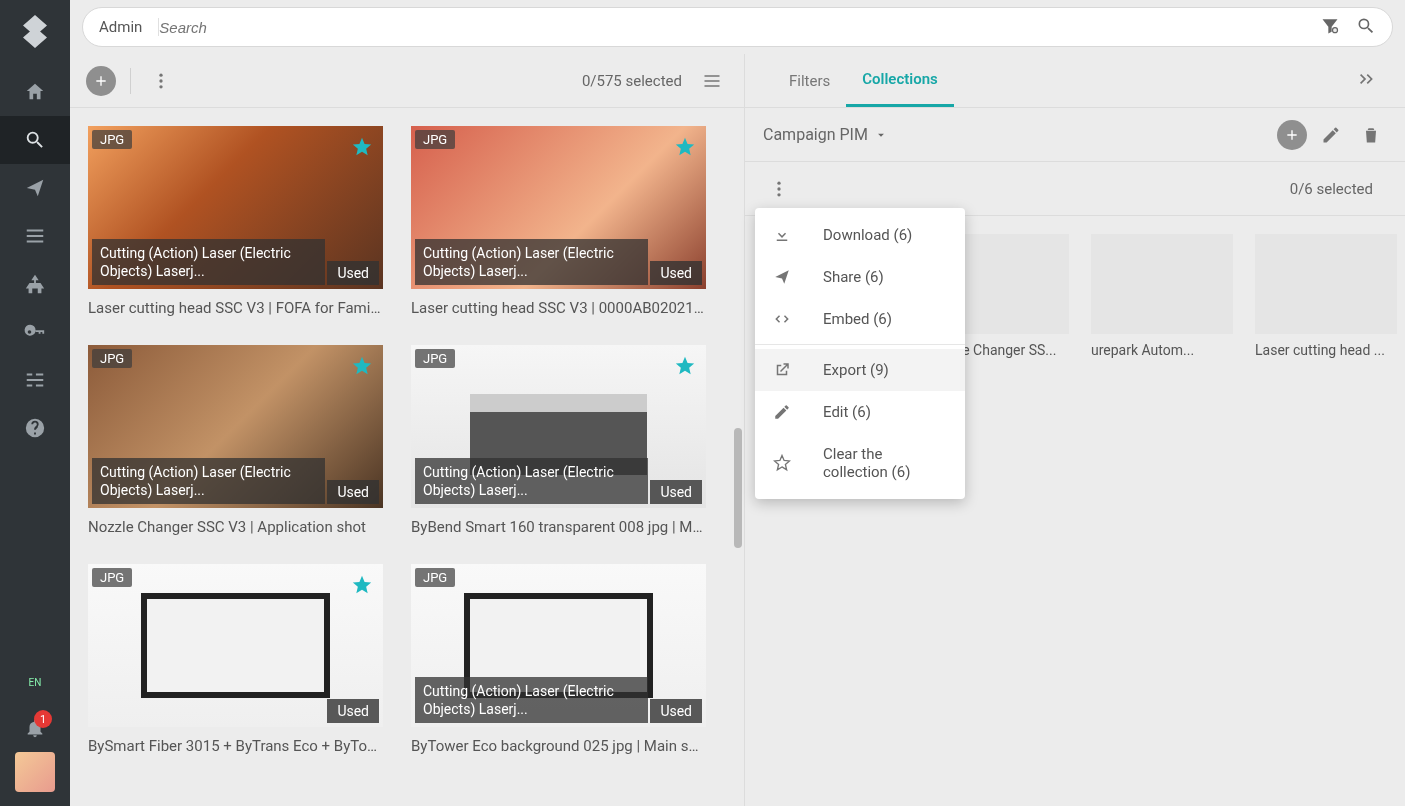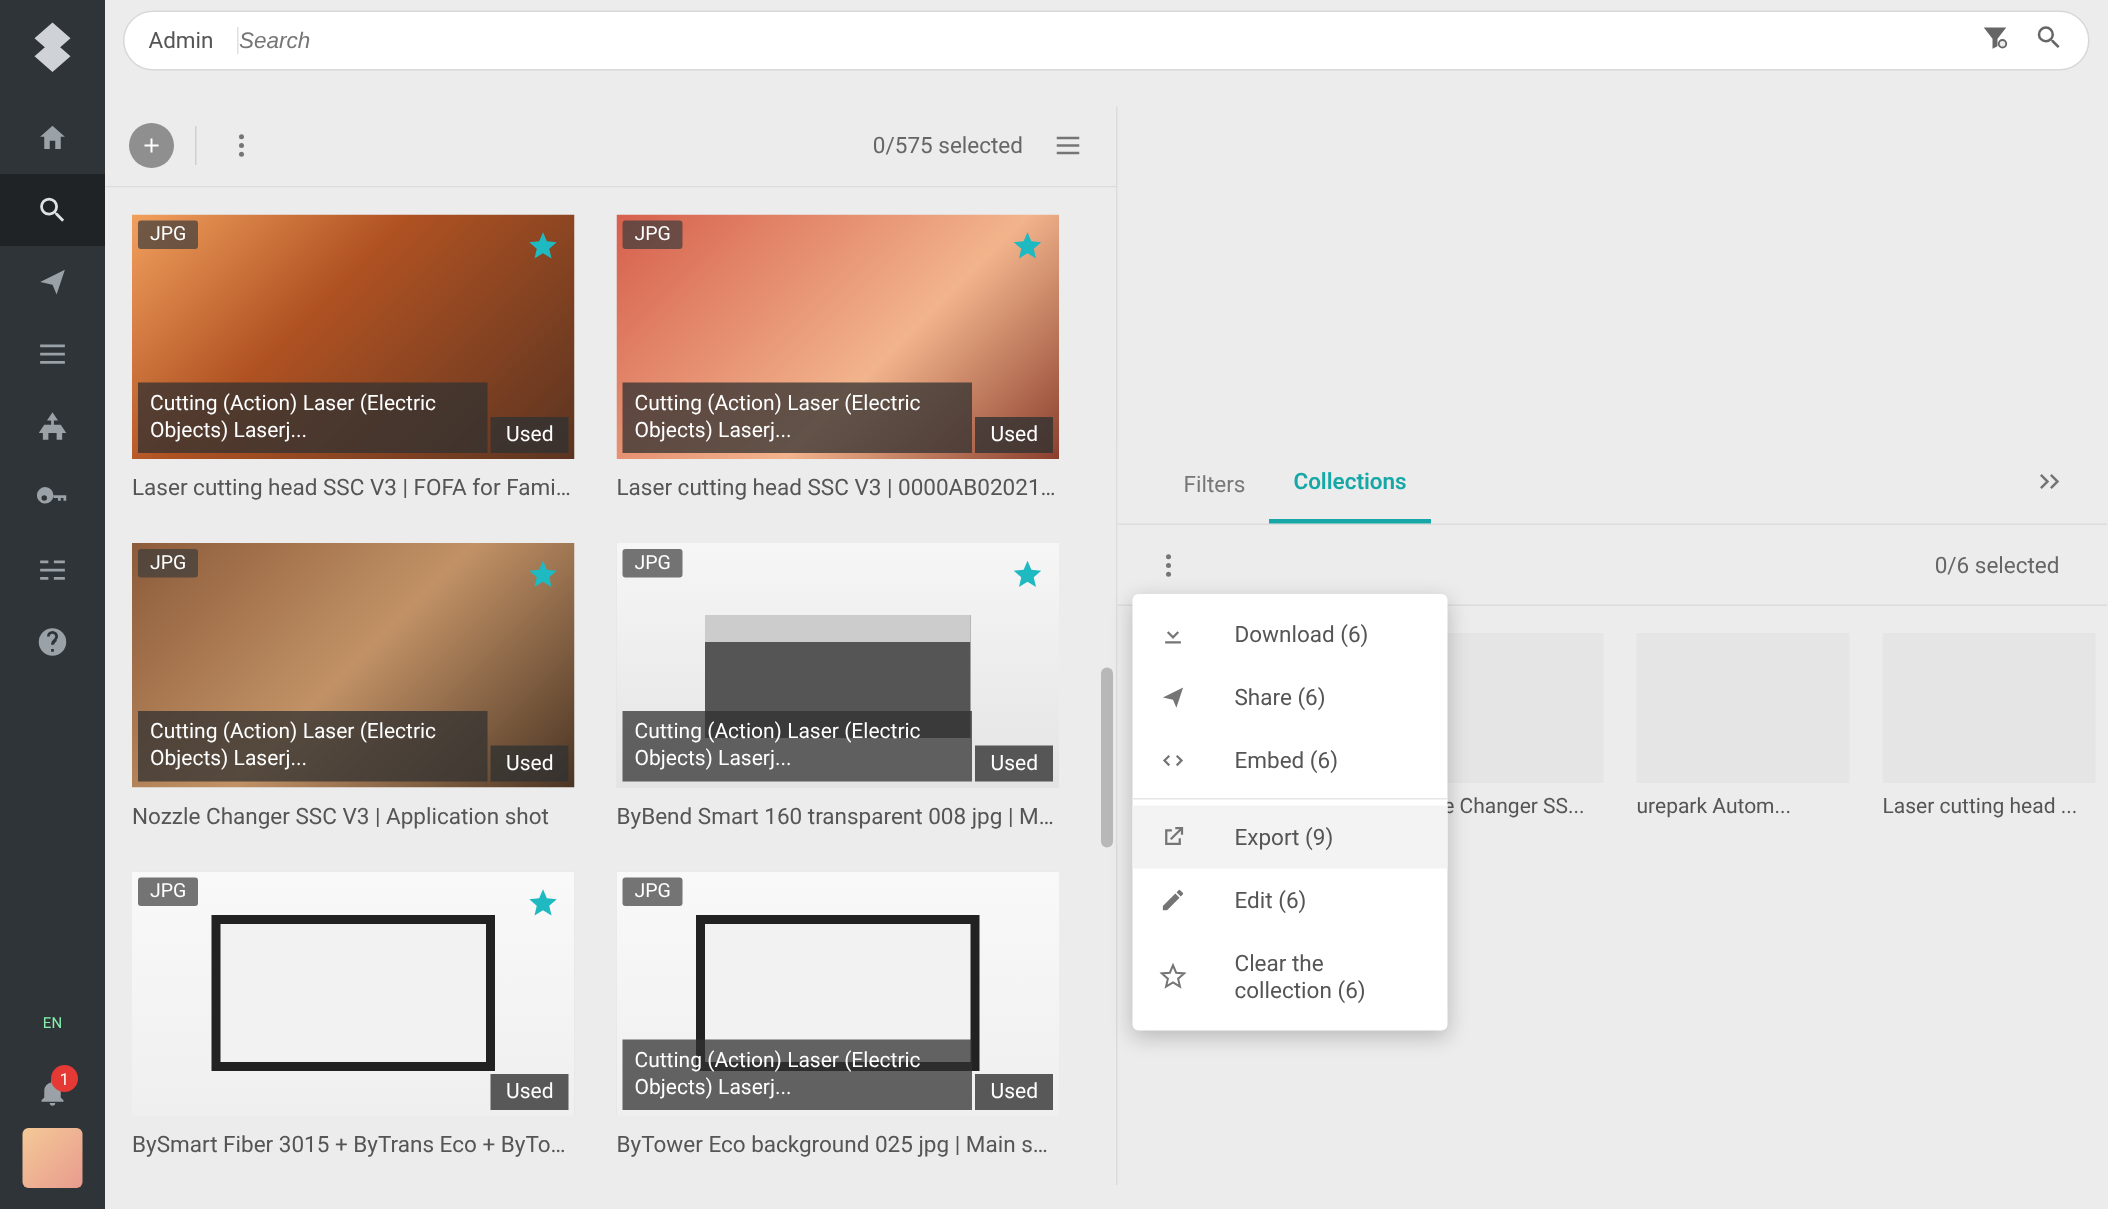--- a/index.html
+++ b/index.html
@@ -20,21 +20,21 @@
 
 
 .main { flex: 1; display: flex; flex-direction: column; }
 .topbar { height: 54px; background: #ececec; display: flex; align-items: center; padding: 0 12px; }
 .search-wrap { flex: 1; display: flex; align-items: center; background: #fff; border: 1px solid #d8d8d8; border-radius: 24px; height: 40px; padding: 0 16px; }
 .search-label { font-size: 15px; color: #555; padding-right: 16px; border-right: 1px solid #e0e0e0; }
 .search-input { flex: 1; border: none; outline: none; font-size: 15px; font-style: italic; color: #777; background: transparent; }
 .search-icons { display: flex; gap: 16px; color: #666; }
 .search-icons svg { width: 20px; height: 20px; fill: currentColor; cursor:pointer; }
 
-.content { flex: 1; display: flex; overflow: hidden; align-items: center; }
+.content { flex: 1; display: flex; overflow: hidden; }
 
 
 .browse { flex: 1; display: flex; flex-direction: column; border-right: 1px solid #dcdcdc; }
 .browse-toolbar { height: 54px; display: flex; align-items: center; padding: 0 16px; border-bottom: 1px solid #dcdcdc; background:#ececec;}
 .round-btn { width: 30px; height: 30px; border-radius: 50%; background: #8f8f8f; color: #fff; display: flex; align-items:center; justify-content:center; cursor:pointer; }
 .round-btn svg { width:16px; height:16px; fill:#fff; }
 .divider-v { width:1px; height:26px; background:#d0d0d0; margin: 0 14px; }
 .icon-btn { width:32px; height:32px; display:flex; align-items:center; justify-content:center; color:#757575; cursor:pointer; }
 .icon-btn svg { width:20px; height:20px; fill:currentColor; }
 .toolbar-spacer { flex: 1; }
@@ -272,20 +272,44 @@
 
       <div class="rpanel">
         <div class="rtabs">
           <div class="rtab">Filters</div>
           <div class="rtab active">Collections</div>
           <div class="rtabs-spacer"></div>
           <div class="chevrons"><svg viewBox="0 0 24 24">
                 <path d="M13 6l6 6-6 6-1.4-1.4L16.2 12l-4.6-4.6zM5 6l6 6-6 6-1.4-1.4L8.2 12 3.6 7.4z"></path>
               </svg></div>
         </div>
+        <div class="rheader">
+          <div class="rheader-title">
+            <span>Campaign PIM</span>
+            <svg width="14" height="14" viewBox="0 0 24 24" fill="#666">
+                <path d="M7 10l5 5 5-5z"></path>
+              </svg>
+          </div>
+          <div class="rheader-spacer"></div>
+          <div class="round-btn">
+              <svg viewBox="0 0 24 24">
+                <path d="M19 13h-6v6h-2v-6H5v-2h6V5h2v6h6z"></path>
+              </svg>
+            </div>
+          <div class="icon-btn">
+              <svg viewBox="0 0 24 24">
+                <path d="M3 17.25V21h3.75L17.81 9.94l-3.75-3.75zM20.71 7.04a1 1 0 000-1.41l-2.34-2.34a1 1 0 00-1.41 0L15.13 5.12l3.75 3.75z"></path>
+              </svg>
+            </div>
+          <div class="icon-btn">
+              <svg viewBox="0 0 24 24">
+                <path d="M6 7h12l-1 14H7zM9 4h6l1 2H8z"></path>
+              </svg>
+            </div>
+        </div>
         <div class="rtoolbar">
           <div class="icon-btn">
               <svg viewBox="0 0 24 24">
                 <circle cx="12" cy="5" r="2"></circle>
                 <circle cx="12" cy="12" r="2"></circle>
                 <circle cx="12" cy="19" r="2"></circle>
               </svg>
             </div>
           <div class="toolbar-spacer"></div>
           <span class="selected-text">0/6 selected</span>

